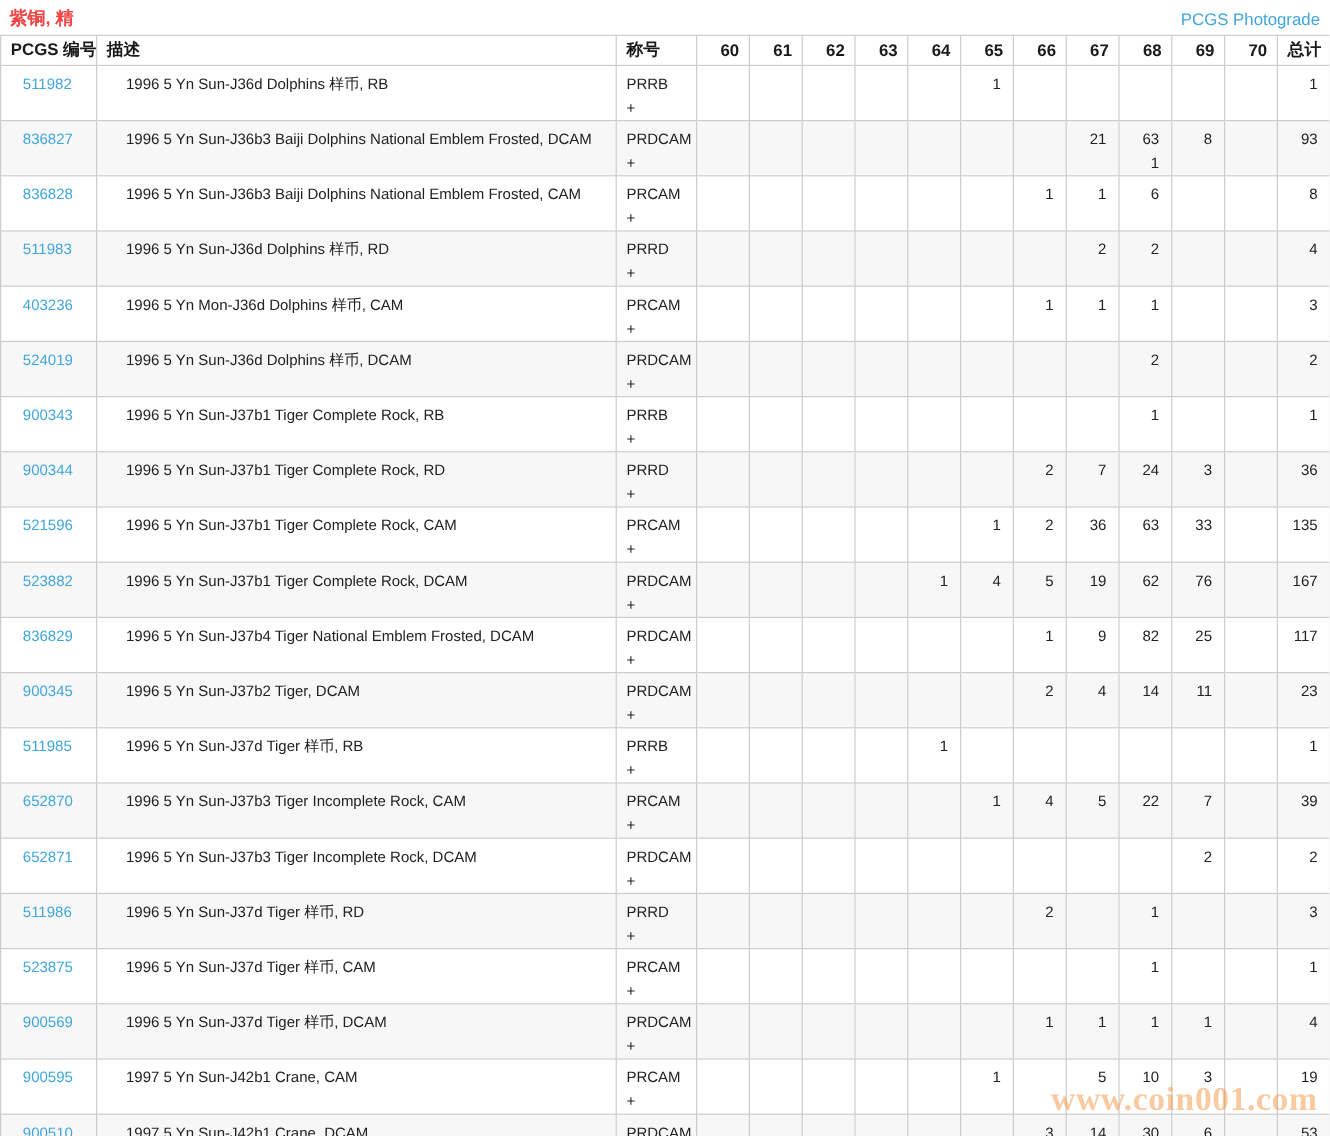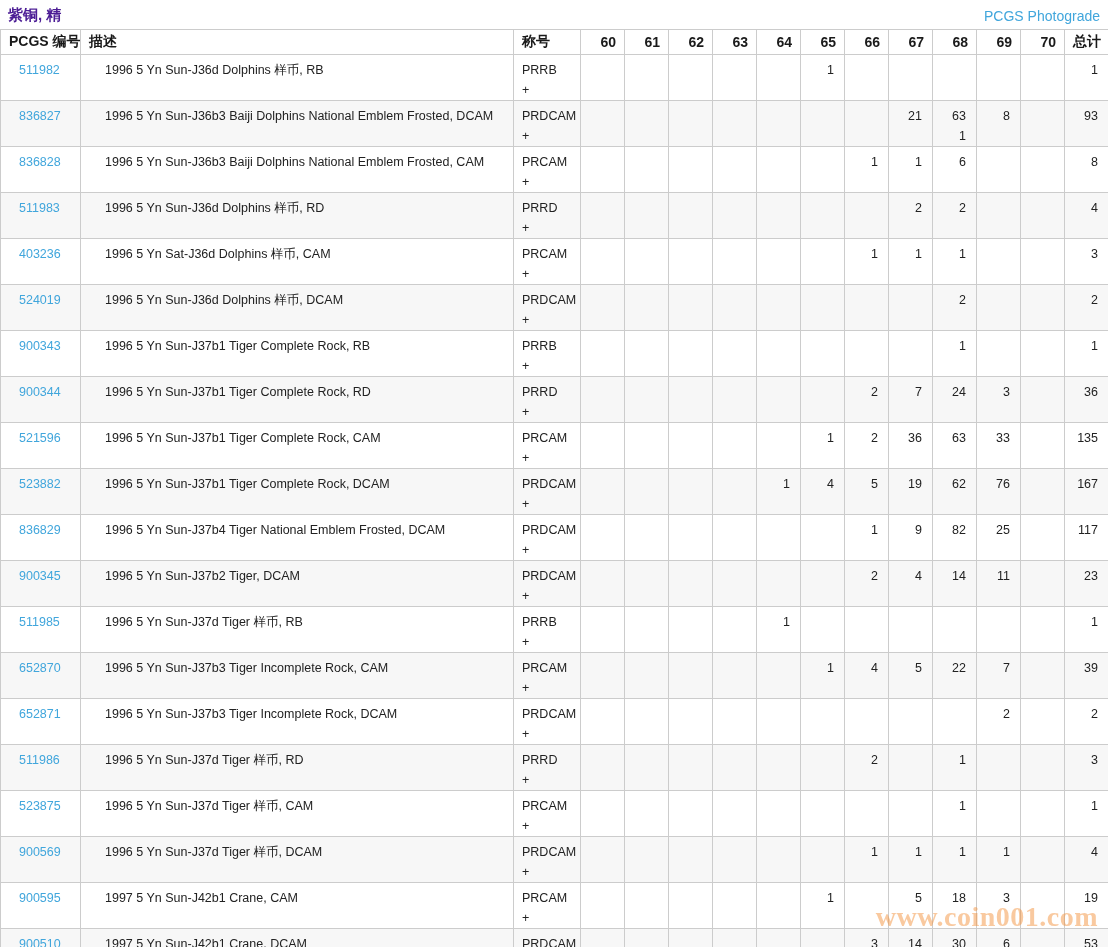--- a/index.html
+++ b/index.html
@@ -19,21 +19,21 @@
     position: relative;
     height: 29px;
     width: 100%;
   }
   .page-title {
     position: absolute;
     left: 8px;
     top: 6px;
     font-size: 15px;
     font-weight: bold;
-    color: #4c1d95;
+    color: #ef4444;
   }
   .photograde-link {
     position: absolute;
     right: 8px;
     top: 8px;
     font-size: 14px;
     color: #41a6dc;
     text-decoration: none;
     cursor: pointer;
   }
@@ -315,21 +315,21 @@
           <td class="cell-grade">
             <span class="plus-line"></span>
           </td>
           <td class="cell-grade">
             <span class="plus-line"></span>
           </td>
           <td class="cell-total">4</td>
         </tr>
         <tr class="row-odd">
           <td class="cell-id"><a>403236</a></td>
-          <td class="cell-desc">1996 5 Yn Sat-J36d Dolphins 样币, CAM</td>
+          <td class="cell-desc">1996 5 Yn Mon-J36d Dolphins 样币, CAM</td>
           <td class="cell-desig">
             <span class="plus-line">PRCAM</span>
             <span class="plus-line">+</span>
           </td>
           <td class="cell-grade">
             <span class="plus-line"></span>
           </td>
           <td class="cell-grade">
             <span class="plus-line"></span>
           </td>
@@ -933,21 +933,21 @@
           <td class="cell-grade">
             <span class="plus-line">1</span>
           </td>
           <td class="cell-grade">
             <span class="plus-line"></span>
           </td>
           <td class="cell-grade">
             <span class="plus-line">5</span>
           </td>
           <td class="cell-grade">
-            <span class="plus-line">18</span>
+            <span class="plus-line">10</span>
           </td>
           <td class="cell-grade">
             <span class="plus-line">3</span>
           </td>
           <td class="cell-grade">
             <span class="plus-line"></span>
           </td>
           <td class="cell-total">19</td>
         </tr>
         <tr class="row-even">

